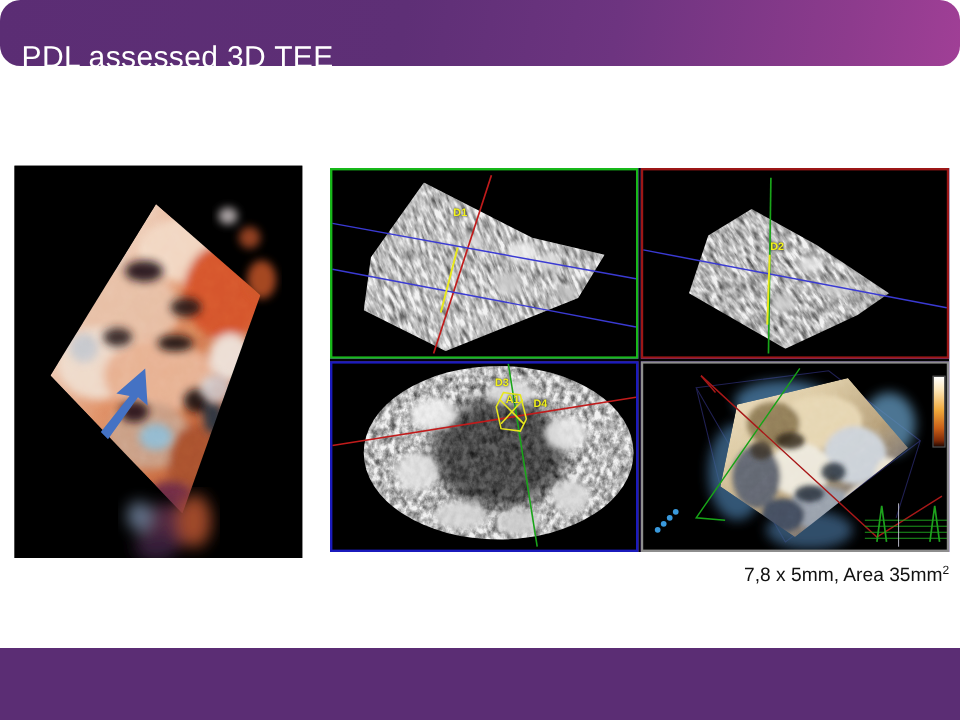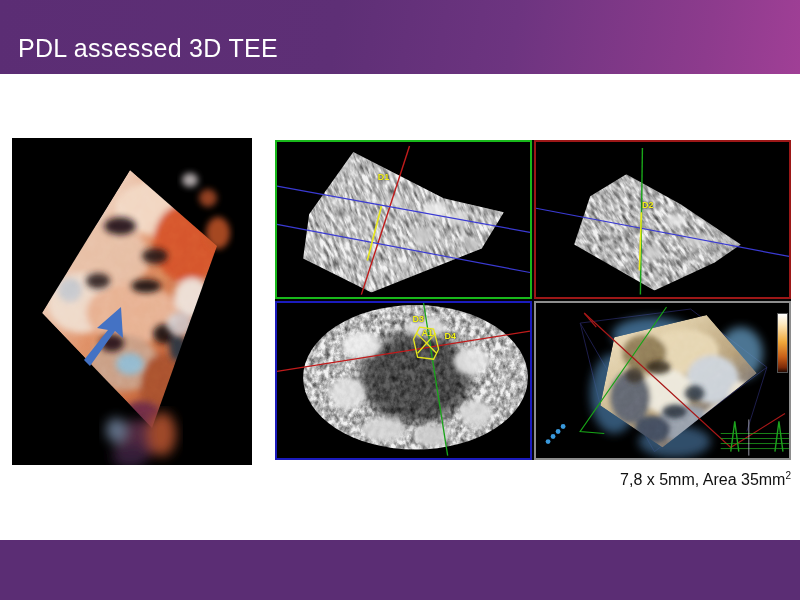--- a/index.html
+++ b/index.html
@@ -4,22 +4,23 @@
 <style>
   html,body{margin:0;padding:0;}
   body{
     width:800px;height:600px;overflow:hidden;background:#ffffff;
     font-family:"Liberation Sans", sans-serif;
   }
   .slide{position:relative;width:800px;height:600px;background:#fff;}
 
   
   .header{
-    position:absolute;left:0;top:0;width:800px;height:74px;
+    position:absolute;left:0;top:0;width:800px;height:55px;
     background:linear-gradient(100deg,#5b2d74 0%,#5e2f76 42%,#6d3480 64%,#8d3b8d 88%,#a03f96 100%);
+    border-radius:17px;
   }
   .header-title{
     position:absolute;left:18px;top:34px;
     color:#ffffff;font-size:25px;font-weight:400;letter-spacing:.3px;
     white-space:nowrap;
   }
 
   
   .left-panel{
     position:absolute;left:12px;top:138px;width:240px;height:327px;

